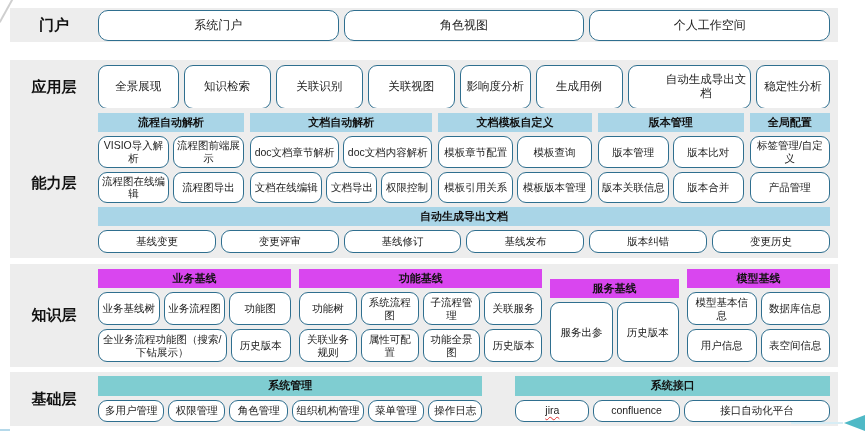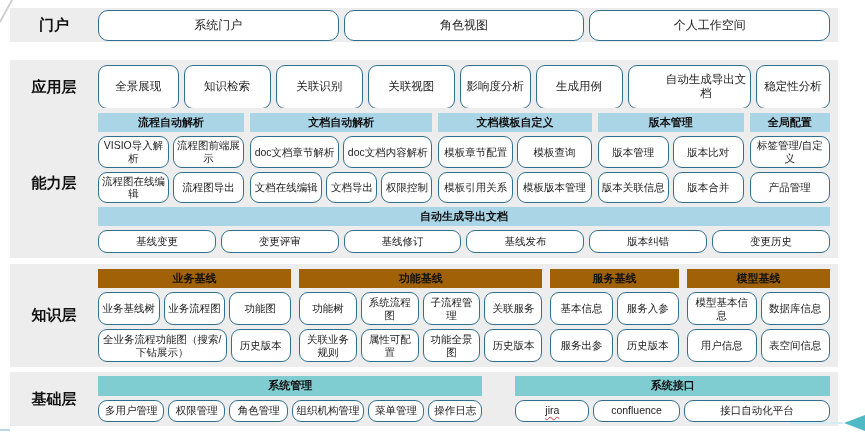--- a/index.html
+++ b/index.html
@@ -12,21 +12,21 @@
                 padding:5px 8px 5px 0;gap:4px;box-sizing:border-box;}
   .btn-row{display:flex;gap:5px;flex:1;}
   .btn{flex:1;background:#fff;border:1.5px solid #2f6f8f;border-radius:9px;
        display:flex;align-items:center;justify-content:center;text-align:center;
        font-size:10.5px;color:#222;padding:1px 3px;line-height:1.18;min-height:22px;box-sizing:border-box;}
   .btn-lg{min-height:31px;font-size:12px;border-radius:10px;}
   .btn-md{min-height:28px;font-size:11.5px;}
   .hdr{text-align:center;font-weight:700;font-size:11px;color:#111;
        padding:3px 2px;line-height:1.2;box-sizing:border-box;}
   .hdr-blue{background:#a9d5e7;}
-  .hdr-gray{background:#a16207;}
+  .hdr-gray{background:#d946ef;}
   .hdr-teal{background:#7fcdd1;}
   .groups-row{display:flex;gap:6px;flex:1;}
   .group{display:flex;flex-direction:column;gap:4px;}
   .group .btn-row{gap:4px;}
   #knowledge-groups{gap:8px;}
   #foundation-groups{gap:33px;}
   .squiggle{text-decoration:underline wavy #e03131;text-decoration-thickness:1px;text-underline-offset:2px;}
   
   .diag-line{position:absolute;left:-7px;top:10px;width:26px;height:2px;background:#cfcfcf;
              transform:rotate(-61deg);}
@@ -262,30 +262,22 @@
                 <span>属性可配置</span>
               </div>
               <div class="btn">
                 <span>功能全景图</span>
               </div>
               <div class="btn">
                 <span>历史版本</span>
               </div>
             </div>
           </div>
-          <div class="group" style="flex-grow: 18; flex-basis: 0px;">
+          <div class="group" style="flex-grow: 18; flex-basis: 0px; margin-top: 10px;">
             <div class="hdr hdr-gray">服务基线</div>
-            <div class="btn-row">
-              <div class="btn">
-                <span>基本信息</span>
-              </div>
-              <div class="btn">
-                <span>服务入参</span>
-              </div>
-            </div>
             <div class="btn-row">
               <div class="btn">
                 <span>服务出参</span>
               </div>
               <div class="btn">
                 <span>历史版本</span>
               </div>
             </div>
           </div>
           <div class="group" style="flex-grow: 20; flex-basis: 0px;">

